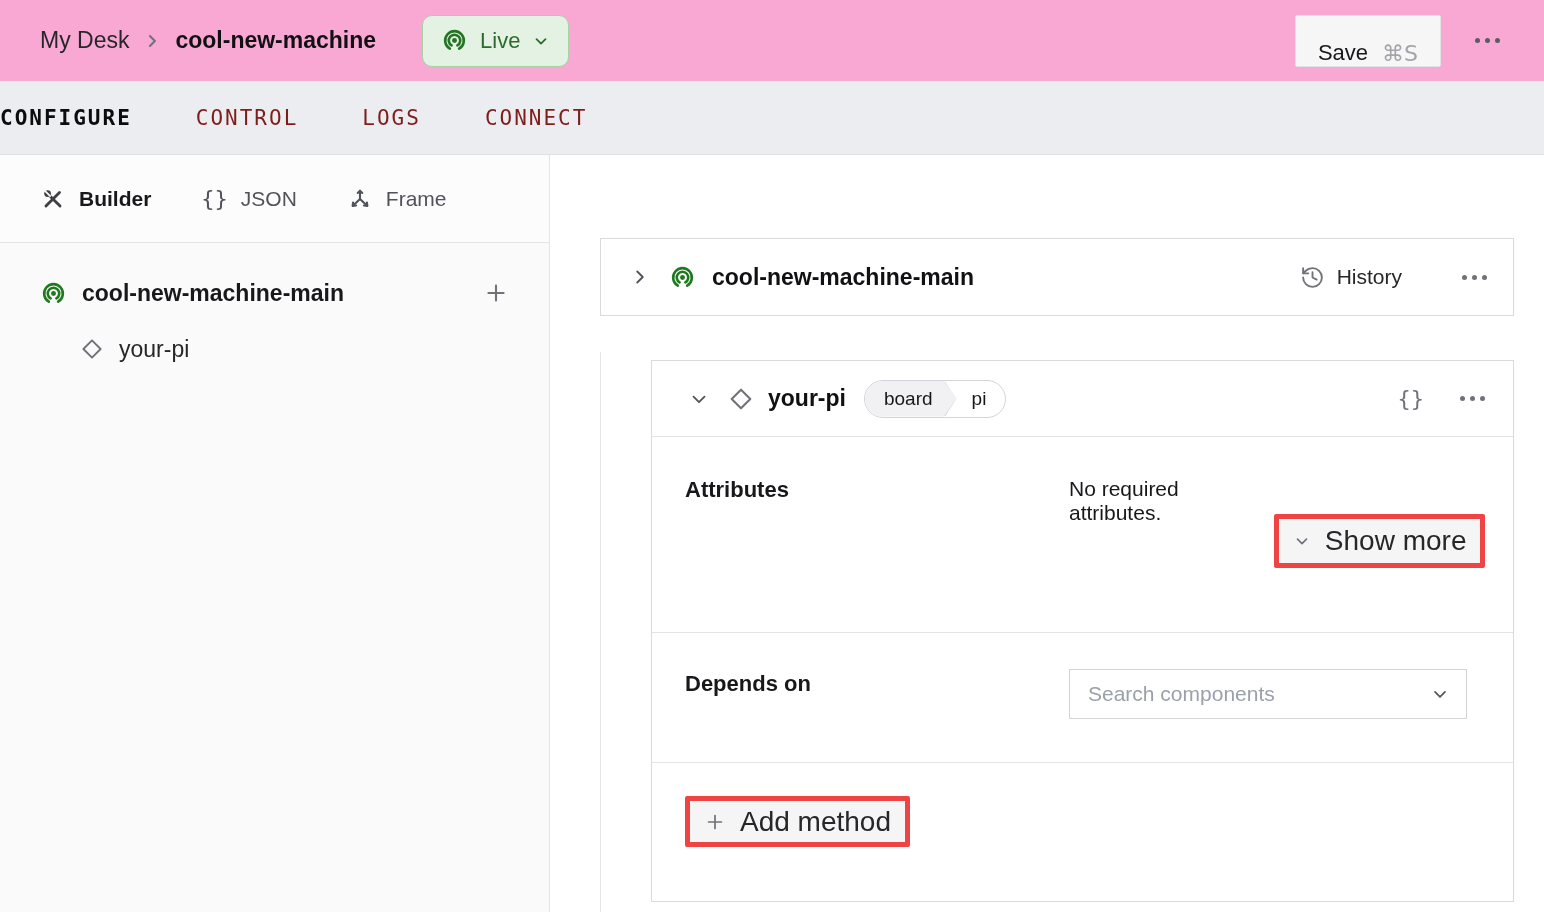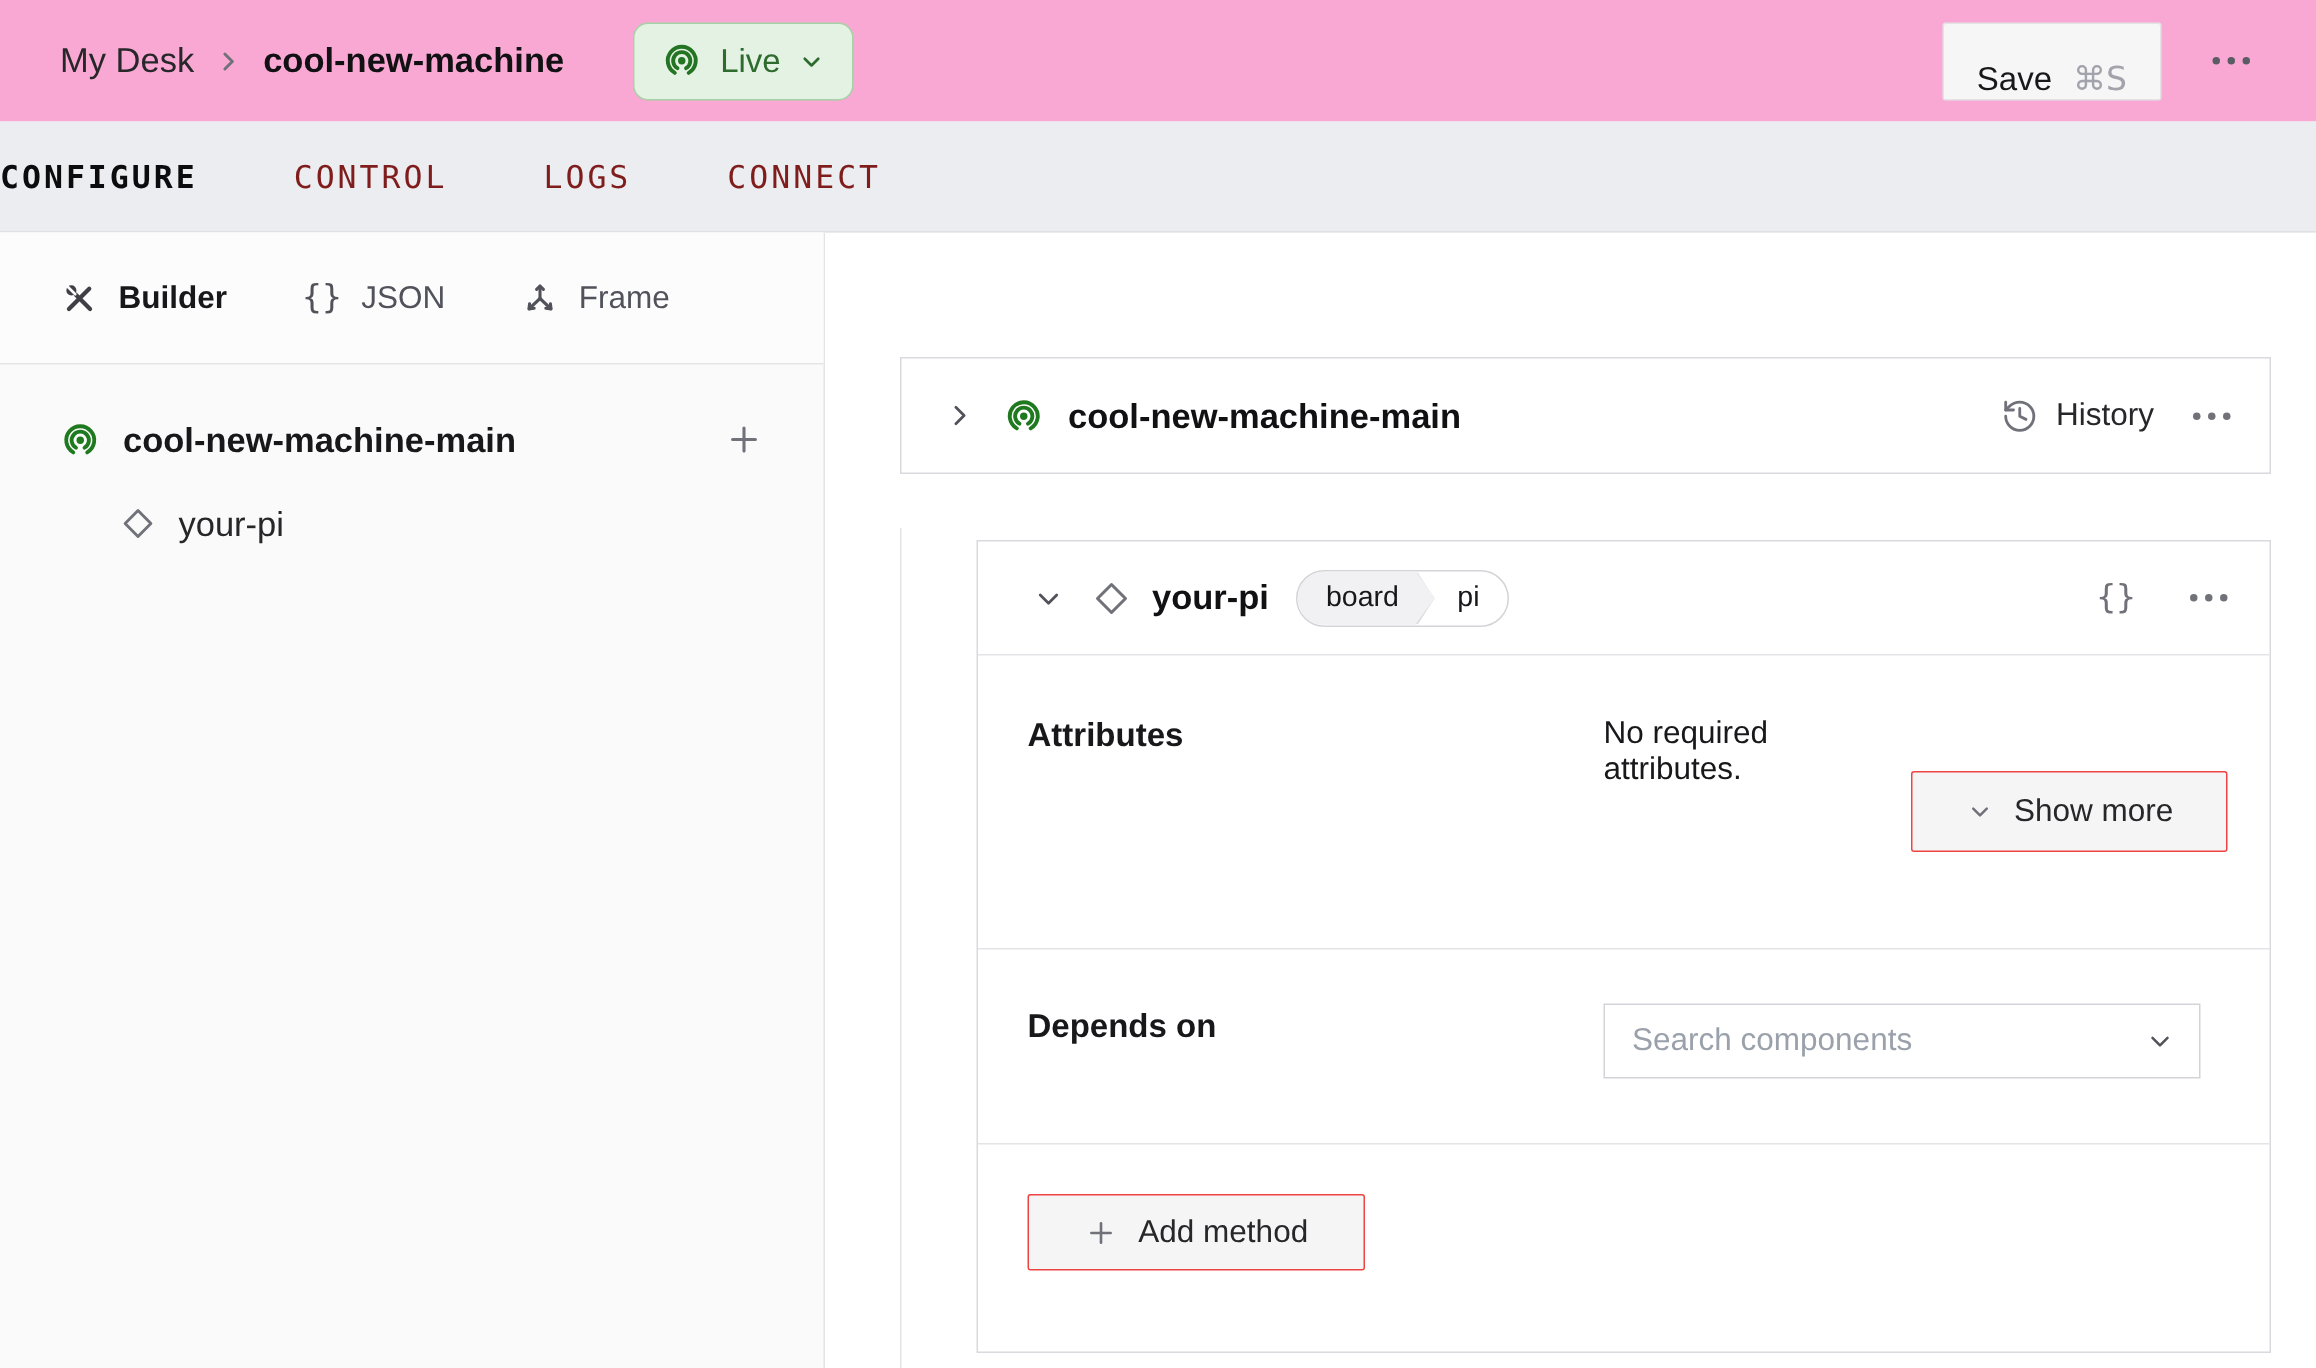--- a/index.html
+++ b/index.html
@@ -55,21 +55,21 @@
                    height:40px; cursor:pointer; }
   .tree-comp-name { font-size:23px; color:#27272a; }
   .green { color:#1f7a1f; }
   .gray-icon { color:#71717a; }
 
   
   .part-card { position:absolute; left:600px; top:238px; width:914px; height:78px; background:#fff;
                border:1px solid #d9d9de; display:flex; align-items:center; padding:0 26px 0 28px; }
   .part-card-title { font-weight:700; font-size:23px; color:#111113; margin-left:16px; }
   .part-card .chev { color:#52525b; cursor:pointer; }
-  .part-card-right { margin-left:auto; display:flex; align-items:center; gap:26px; }
+  .part-card-right { margin-left:auto; display:flex; align-items:center; gap:60px; }
   .history-btn { display:inline-flex; align-items:center; gap:12px; font-size:21px; color:#27272a; cursor:pointer; }
   .history-btn .icon { color:#71717a; }
 
   .rail { position:absolute; left:600px; top:352px; bottom:0; width:1px; background:#e4e4e7; }
 
   .comp-card { position:absolute; left:651px; top:360px; width:863px; height:542px; background:#fff;
                border:1px solid #d9d9de; }
   .comp-header { height:76px; border-bottom:1px solid #e4e4e7; display:flex; align-items:center;
                  padding:0 28px 0 36px; }
   .comp-title { font-weight:700; font-size:23px; color:#111113; margin:0 18px 0 14px; }
@@ -88,22 +88,22 @@
               padding-left:33px; padding-right:28px; }
   .sect-row:last-child { border-bottom:none; }
   .row-attributes { height:196px; padding-top:40px; }
   .row-depends { height:130px; padding-top:38px; }
   .row-capture { height:138px; padding-top:33px; }
   .sect-label { width:384px; font-weight:700; font-size:22px; color:#18181b; flex:none; }
   .sect-value { display:flex; flex-direction:row; }
   .empty-text { font-size:21px; color:#18181b; }
 
   .ghost-btn { display:inline-flex; align-items:center; justify-content:center; gap:14px;
-               background:#f5f5f6; border:1px solid #ef4444; border-radius:2px; color:#27272a;
-               font-size:21px; cursor:pointer; font-family:inherit; }
+               background:#f5f5f6; border:5px solid #ef4444; border-radius:2px; color:#27272a;
+               font-size:28px; cursor:pointer; font-family:inherit; }
   .ghost-btn .icon { color:#71717a; }
   .show-more-btn { width:213px; height:54px; margin-top:37px; }
   .add-method-btn { width:225px; height:51px; }
 
   .select-box { width:398px; height:50px; border:1px solid #d4d4d8; background:#fff; margin-top:-2px;
                 display:flex; align-items:center; padding:0 16px 0 18px; }
   .select-box input { border:none; outline:none; flex:1; font-size:21px; font-family:inherit;
                       color:#18181b; background:transparent; min-width:0; }
   .select-box input::placeholder { color:#9aa1ab; }
   .select-box .icon { color:#52525b; cursor:pointer; }

